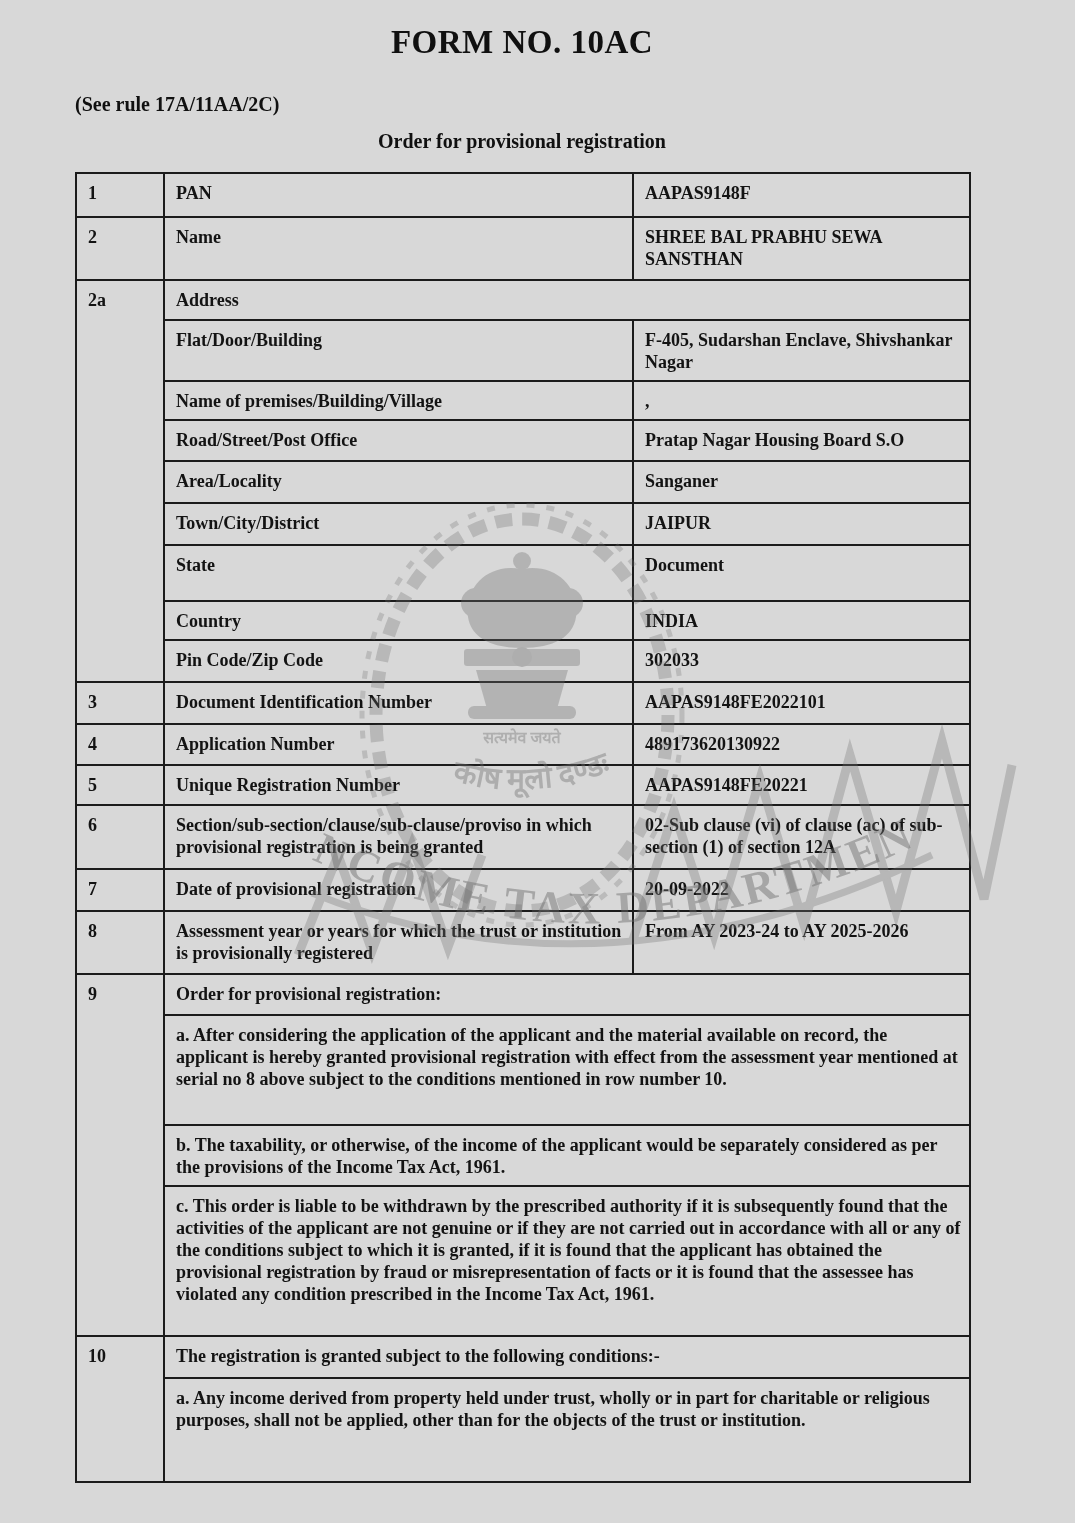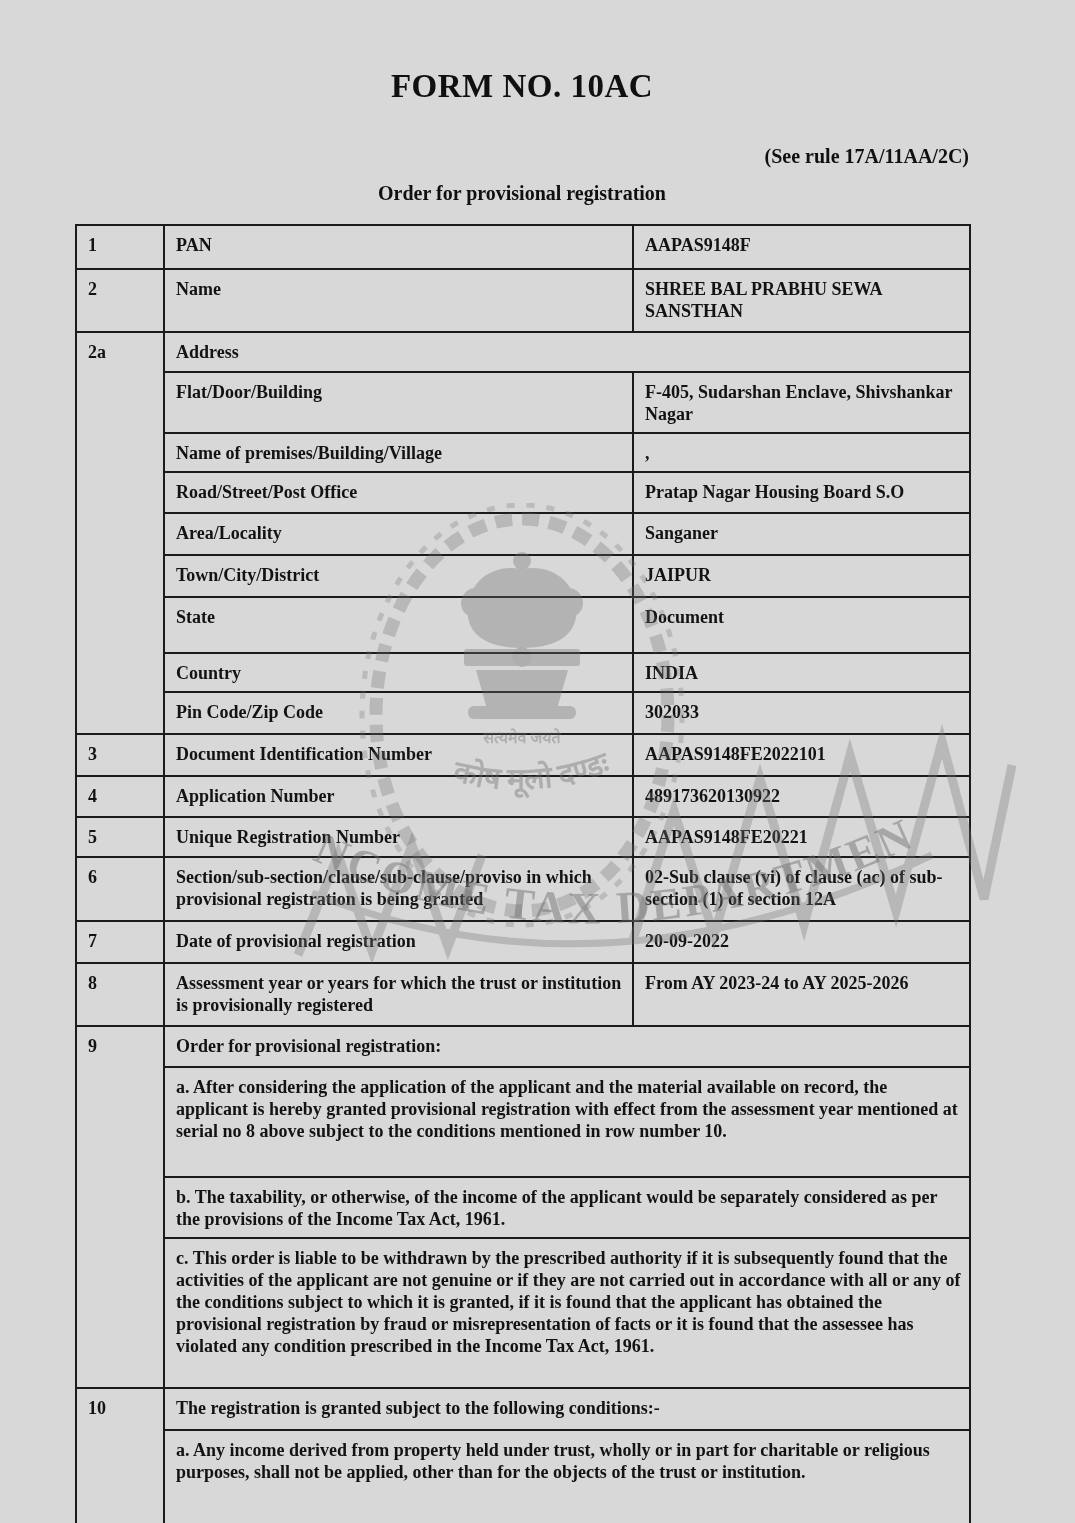--- a/index.html
+++ b/index.html
@@ -7,25 +7,25 @@
     width:1075px;height:1523px;
     background:#d8d8d8;
     font-family:"Liberation Serif", serif;
     position:relative;
     overflow:hidden;
   }
   .page{position:absolute;inset:0;}
   .content{position:absolute;left:75px;top:22px;width:894px;}
   .title{
     text-align:center;font-size:33px;font-weight:bold;color:#101010;
-    line-height:40px;letter-spacing:.5px;margin-top:44px;
+    line-height:40px;letter-spacing:.5px;
   }
   .rule-line{
-    text-align:right;font-size:20px;font-weight:bold;color:#101010;
-    margin-top:38px;line-height:24px;
+    text-align:left;font-size:20px;font-weight:bold;color:#101010;
+    margin-top:30px;line-height:24px;
   }
   .order-line{
     text-align:center;font-size:20px;font-weight:bold;color:#101010;
     margin-top:13px;line-height:24px;
   }
   table.form{
     border-collapse:collapse;width:894px;margin-top:19px;table-layout:fixed;
   }
   table.form td{
     border:2px solid #1b1b1b;

